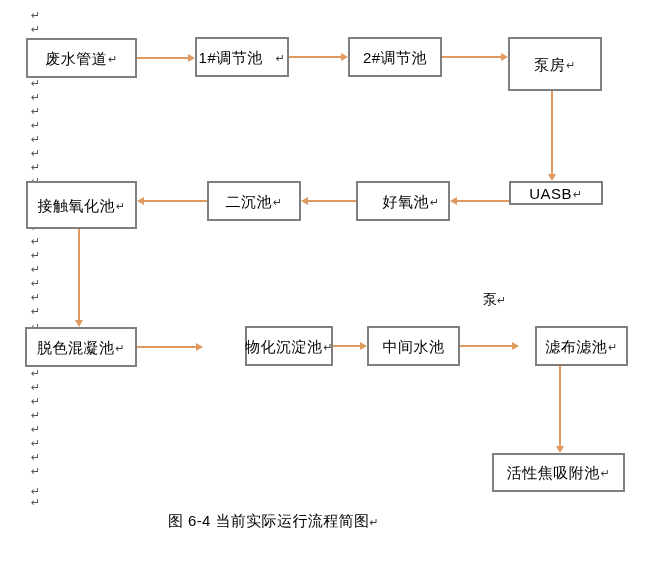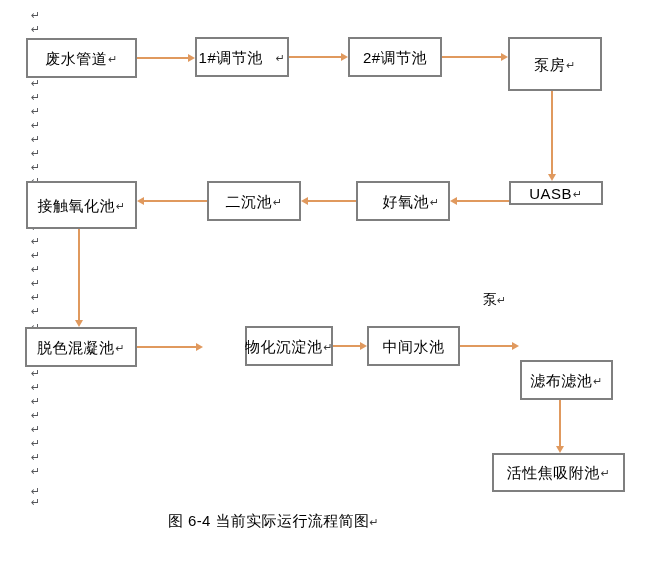--- a/index.html
+++ b/index.html
@@ -191,21 +191,21 @@
         <span>脱色混凝池</span>
         <span class="pilcrow">↵</span>
       </div>
       <div class="node" style="left: 203px; top: 326px; width: 88px; height: 40px; margin-left: 42px;">
         <span>物化沉淀池</span>
         <span class="pilcrow">↵</span>
       </div>
       <div class="node" style="left: 367px; top: 326px; width: 93px; height: 40px;">
         <span>中间水池</span>
       </div>
-      <div class="node" style="left: 520px; top: 326px; width: 93px; height: 40px; margin-top: 34px;">
+      <div class="node" style="left: 535px; top: 326px; width: 93px; height: 40px;">
         <span>滤布滤池</span>
         <span class="pilcrow">↵</span>
       </div>
       <div class="node" style="left: 492px; top: 453px; width: 133px; height: 39px;">
         <span>活性焦吸附池</span>
         <span class="pilcrow">↵</span>
       </div>
     </div>
 
   <div id="annotations">

